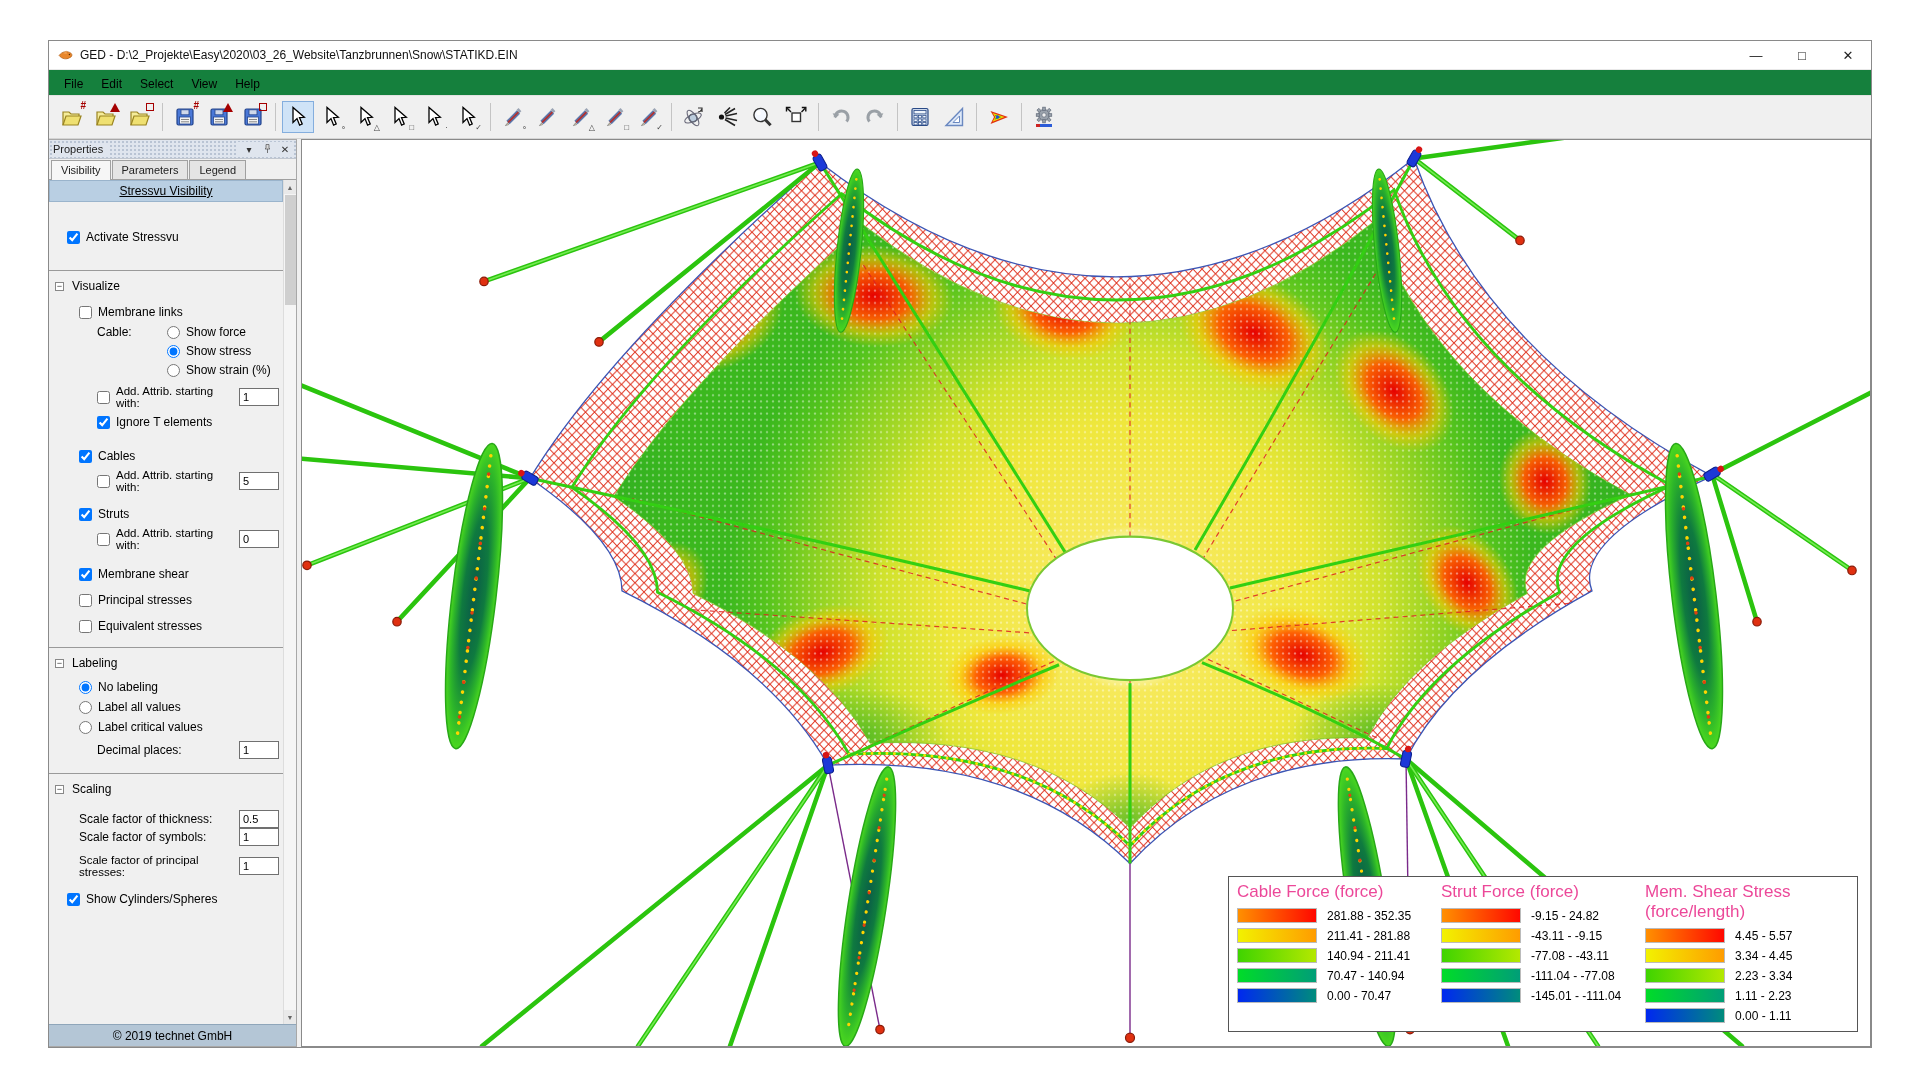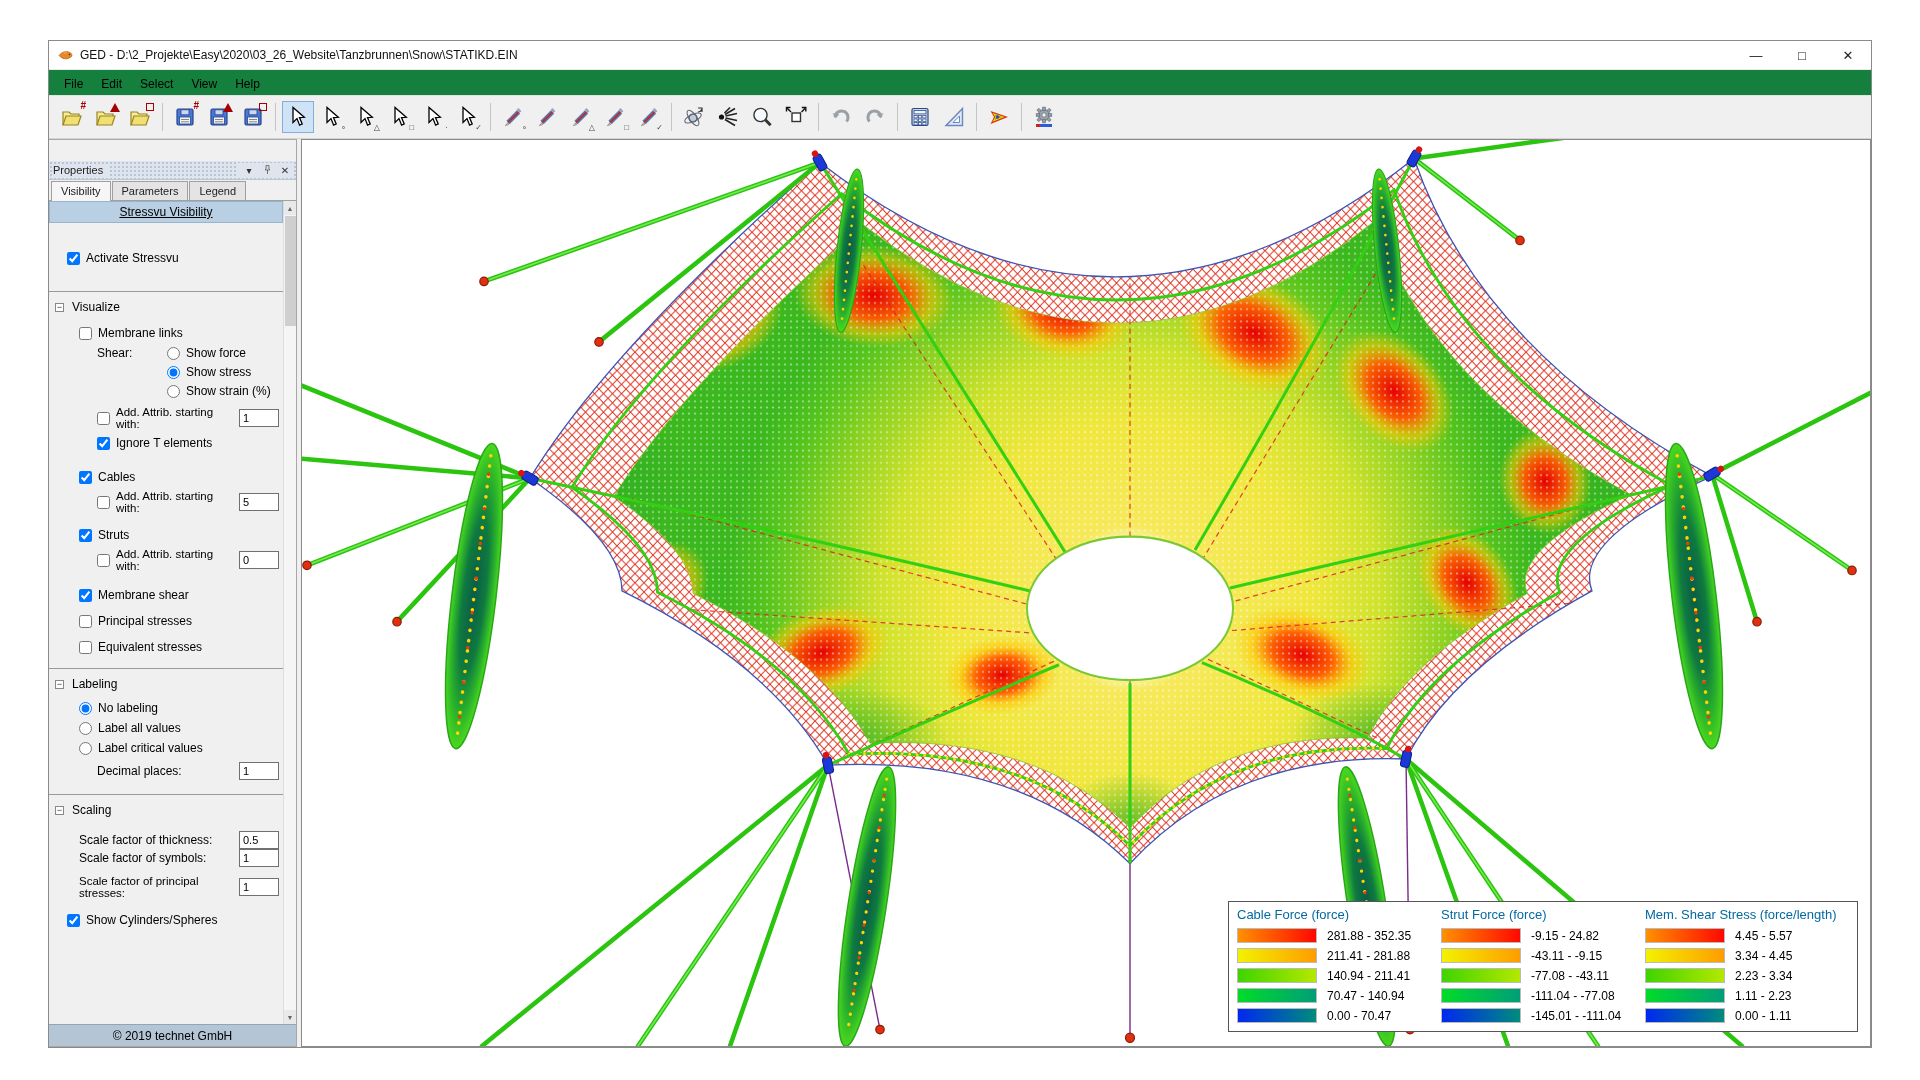--- a/index.html
+++ b/index.html
@@ -20,21 +20,21 @@
   .tbtn svg { width:24px; height:24px; }
   .tsep { width:1px; height:28px; background:#c4c4c4; margin:0 5px; }
   .mark { position:absolute; top:-1px; right:1px; font-size:10px; font-weight:bold; color:#a50000; line-height:10px; }
   .mark.sq { width:8px; height:8px; border:1.5px solid #a50000; top:1px; }
   .mark.tri { width:0; height:0; border-left:5px solid transparent; border-right:5px solid transparent; border-bottom:9px solid #a50000; top:1px; }
   .sub { position:absolute; bottom:0px; right:1px; font-size:8px; color:#444; line-height:8px; }
   
   .mainrow { flex:1 1 auto; display:flex; min-height:0; }
   
   .panel { width:248px; flex:0 0 auto; display:flex; flex-direction:column; border:1px solid #a8a8a8; border-left:none; background:#f0f0f0; }
-  .phead { height:19px; background:#dfe5ee; background-image:radial-gradient(#b9c4d4 1px, transparent 1.2px); background-size:4px 4px; display:flex; align-items:center; padding:0 4px; border-bottom:1px solid #c0c6cf; flex:0 0 auto;margin-top:21px;}
+  .phead { height:19px; background:#dfe5ee; background-image:radial-gradient(#b9c4d4 1px, transparent 1.2px); background-size:4px 4px; display:flex; align-items:center; padding:0 4px; border-bottom:1px solid #c0c6cf; flex:0 0 auto;}
   .phead .ptitle { font-size:11px; color:#222; background:#dfe5ee; padding-right:6px;}
   .phicons { margin-left:auto; display:flex; gap:4px; background:#dfe5ee; padding-left:4px;}
   .phicon { width:14px; height:14px; font-size:10px; color:#333; display:flex; align-items:center; justify-content:center; }
   .ptabs { height:21px; display:flex; align-items:flex-end; padding-left:2px; border-bottom:1px solid #a0a0a0; flex:0 0 auto; background:#f0f0f0;}
   .ptab { font-size:11px; padding:3px 9px 3px; border:1px solid #a0a0a0; border-bottom:none; background:#e4e4e4; color:#222; margin-right:1px; }
   .ptab.active { background:#f6f6f6; padding-bottom:4px; margin-bottom:-1px; }
   .pcontent { flex:1 1 auto; position:relative; overflow:hidden; background:#f0f0f0; padding-right:13px; }
   .bluebar { height:22px; background:#b9cfe3; border:1px solid #9ab4cc; display:flex; align-items:center; justify-content:center; font-size:12px; color:#000;text-decoration:underline; }
   .row { display:flex; align-items:center; font-size:12px; color:#000; }
   .row input[type=checkbox], .row input[type=radio] { width:13px; height:13px; margin-right:6px; flex:0 0 auto; }
@@ -48,21 +48,21 @@
   .varrow { height:14px; background:#e9e9e9; display:flex; align-items:center; justify-content:center; font-size:7px; color:#666; }
   .varrow.down { position:absolute; bottom:0; left:0; right:0; }
   .vthumb { position:absolute; top:15px; left:1px; width:11px; height:110px; background:#cfcfcf; }
   
   .splitter { width:4px; background:#f0f0f0; flex:0 0 auto; }
   .canvaswrap { flex:1 1 auto; position:relative; background:#ffffff; border:1px solid #8a8a8a; overflow:hidden; }
   .canvaswrap svg.scene { position:absolute; left:0; top:0; width:100%; height:100%; }
   
   .legend { position:absolute; right:12px; bottom:14px; width:630px; background:#fff; border:1px solid #555; padding:5px 8px 8px; display:flex; z-index:5; }
   .lcol { flex:1; }
-  .ltitle { font-size:13px; color:#0369a1; margin-bottom:6px; }
+  .ltitle { font-size:17px; color:#ec4899; margin-bottom:6px; }
   .lrow { display:flex; align-items:center; margin-top:5px; }
   .lbar { width:80px; height:15px; margin-right:10px; border:1px solid #bbb; }
   .lrange { font-size:12px; color:#000; }
   
   .statusbar { height:24px; background:#f0f0f0; border-top:1px solid #d0d0d0; display:flex; align-items:stretch; flex:0 0 auto; font-size:12px; color:#000; }
   .scell { border-left:1px solid #c6c6c6; display:flex; align-items:center; padding-left:9px; }
   .scell.first { flex:1 1 auto; border-left:none; }
   .grip { width:14px; align-self:flex-end; height:14px; position:relative; }
   .grip::after { content:""; position:absolute; right:2px; bottom:2px; width:1px; height:1px;
     box-shadow: 0 0 0 1px #aaa, -4px 0 0 1px #aaa, 0 -4px 0 1px #aaa, -8px 0 0 1px #aaa, -4px -4px 0 1px #aaa, 0 -8px 0 1px #aaa; }
@@ -401,21 +401,21 @@
         <div class="ghdr">
           <span class="collapse">−</span>
           <span>Visualize</span>
         </div>
 
         <div class="row indent1" style="margin-top:12px;">
           <input type="checkbox" style="">
           <span>Membrane links</span>
         </div>
         <div class="row" style="margin-top:6px;">
-          <span class="indent2" style="width:70px;">Shear:</span>
+          <span class="indent2" style="width:70px;">Cable:</span>
           <input type="radio" name="mode" style="">
           <span>Show force</span>
         </div>
         <div class="row" style="margin-top:5px;">
           <span class="indent2" style="width:70px;"></span>
           <input type="radio" name="mode" checked="" style="">
           <span>Show stress</span>
         </div>
         <div class="row" style="margin-top:5px;">
           <span class="indent2" style="width:70px;"></span>

